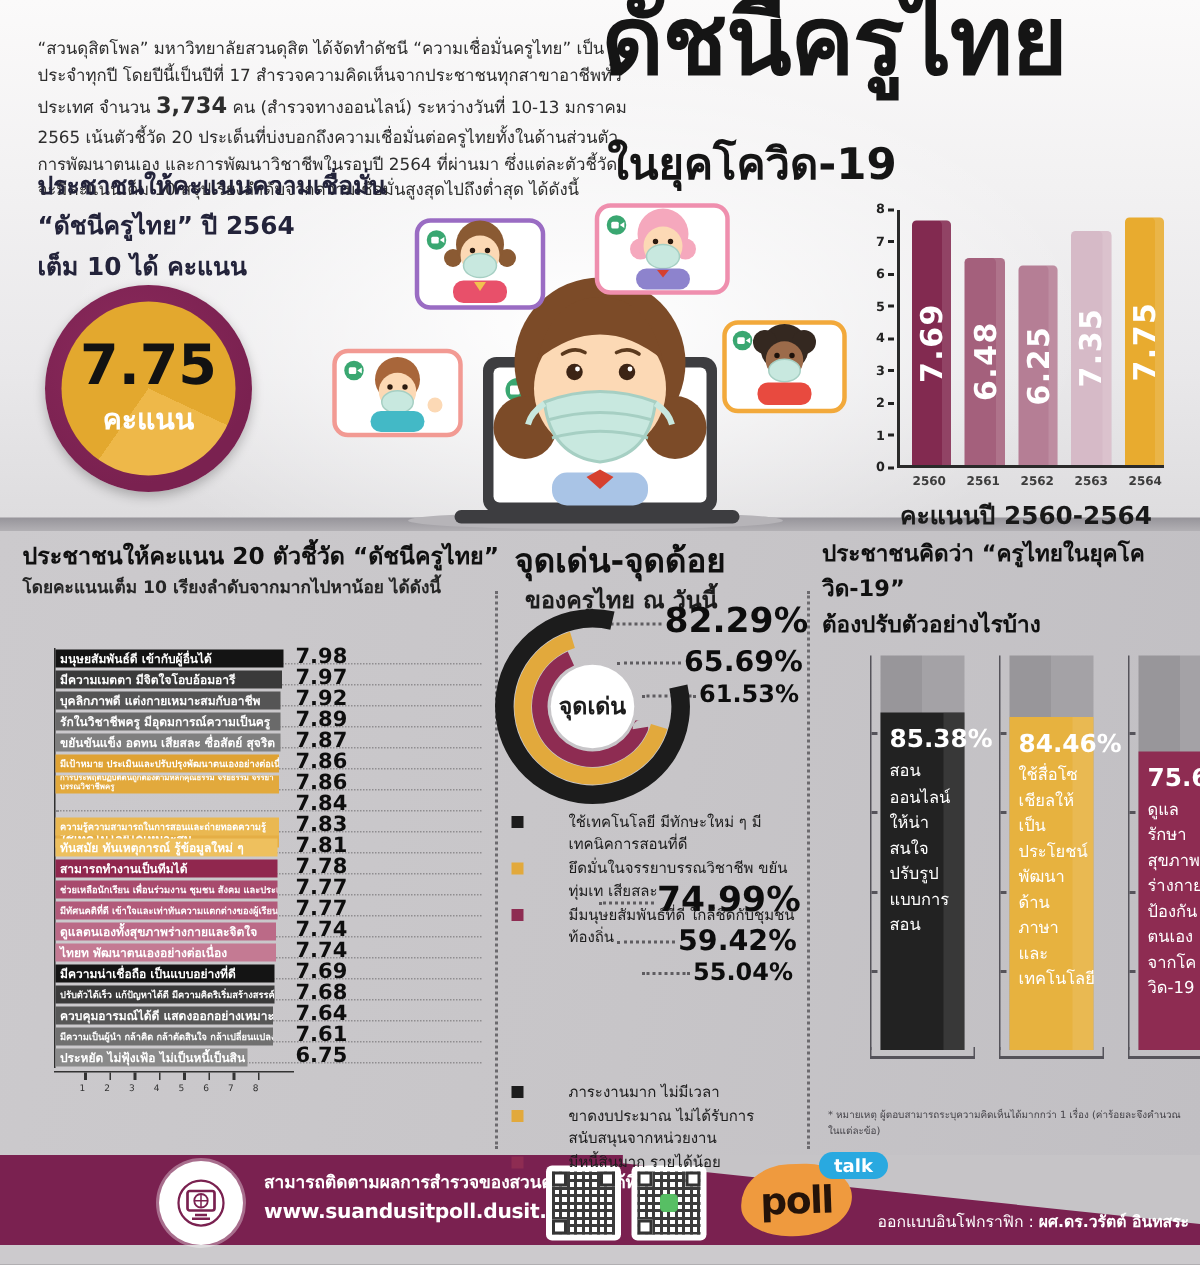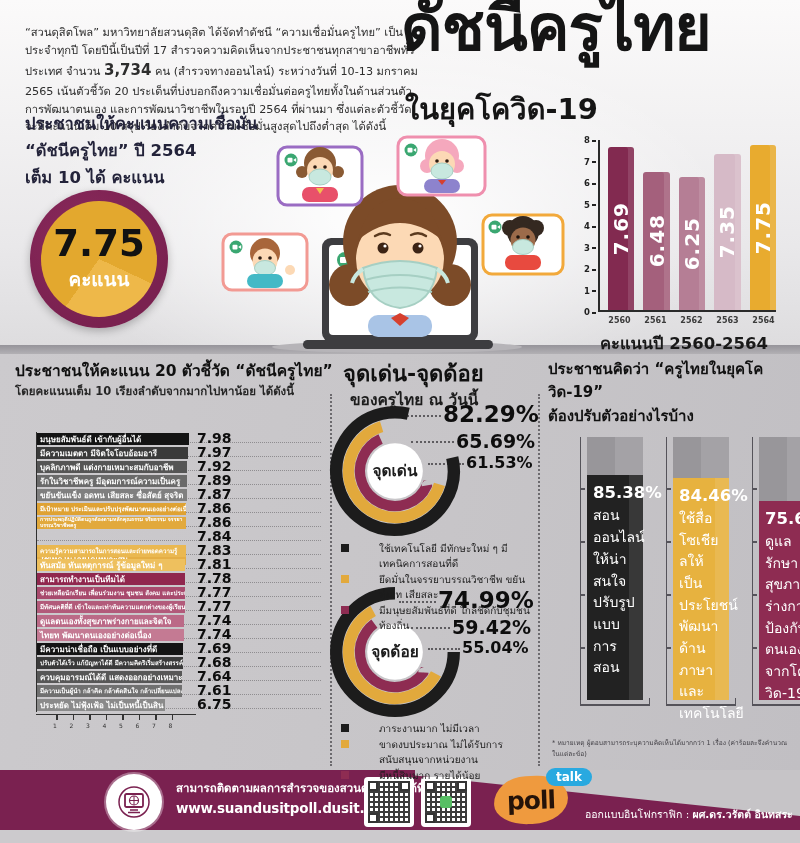--- a/index.html
+++ b/index.html
@@ -98,21 +98,21 @@
        background:linear-gradient(90deg,#98969a 0 50%,#a4a2a6 50% 100%);}
   .acol::before{content:"";position:absolute;left:-7px;top:0;height:100%;width:4px;
        border-left:1.5px solid #55535a;
        background:repeating-linear-gradient(to bottom,transparent 0 51px,#55535a 51px 53px);}
   .acol::after{content:"";position:absolute;left:-7px;right:-7px;bottom:-6px;height:6px;
        border-left:1.5px solid #55535a;border-right:1.5px solid #55535a;
        border-bottom:2px solid #55535a;}
   .afill{position:absolute;left:0;bottom:0;width:100%;
        box-shadow:inset -14px 0 0 rgba(255,255,255,.10);}
   .apct{font-size:16.5px;font-weight:800;color:#fff;margin:8px 0 3px 6px;}
-  .adesc{font-size:14px;color:#fff;margin:0 4px 0 6px;line-height:1.55;}
+  .adesc{font-size:11px;color:#fff;margin:0 4px 0 6px;line-height:1.55;}
   .afoot{position:absolute;left:552px;top:737px;width:240px;font-size:6.6px;color:#434147;}
   
   .footer{position:absolute;left:0;top:770px;width:800px;height:60px;background:#7a2150;}
   .footer-diag{position:absolute;left:415px;top:770px;width:385px;height:46px;
        background:#c6c4c7;clip-path:polygon(0 0,100% 0,100% 100%,0 12%);}
   .bottom-strip{position:absolute;left:0;top:830px;width:800px;height:13px;background:#cccacd;}
   .emblem{position:absolute;left:106px;top:774px;width:56px;height:56px;background:#fff;
        border-radius:50%;display:flex;align-items:center;justify-content:center;
        box-shadow:0 0 0 2px rgba(255,255,255,.35);}
   .ftext{position:absolute;left:176px;top:779px;color:#fff;}
@@ -427,27 +427,20 @@
 
   <div class="c2h">จุดเด่น-จุดด้อย</div>
   <div class="c2sub">ของครูไทย ณ วันนี้</div>
   <div class="donut-wrap" id="donut1"><svg viewBox="0 0 128 128" width="132" height="132" class="donut-svg">
         <circle cx="64" cy="64" r="57" fill="none" stroke="#1c1c1c" stroke-width="12" pathLength="100" stroke-dasharray="82.29 17.709999999999994" transform="rotate(-373.122 64 64)"></circle>
         <circle cx="64" cy="64" r="45" fill="none" stroke="#e2a93c" stroke-width="11" pathLength="100" stroke-dasharray="65.69 34.31" transform="rotate(-343.242 64 64)"></circle>
         <circle cx="64" cy="64" r="34" fill="none" stroke="#8e2c52" stroke-width="10" pathLength="100" stroke-dasharray="61.53 38.47" transform="rotate(-335.754 64 64)"></circle>
         <circle cx="64" cy="64" r="27" fill="#ffffff"></circle>
         <text x="64" y="69" text-anchor="middle">จุดเด่น</text>
       </svg></div>
-  <div class="donut-wrap" id="donut2"><svg viewBox="0 0 128 128" width="132" height="132" class="donut-svg">
-        <circle cx="64" cy="64" r="57" fill="none" stroke="#1c1c1c" stroke-width="12" pathLength="100" stroke-dasharray="74.99 25.010000000000005" transform="rotate(-359.98199999999997 64 64)"></circle>
-        <circle cx="64" cy="64" r="45" fill="none" stroke="#e2a93c" stroke-width="11" pathLength="100" stroke-dasharray="59.42 40.58" transform="rotate(-331.956 64 64)"></circle>
-        <circle cx="64" cy="64" r="34" fill="none" stroke="#8e2c52" stroke-width="10" pathLength="100" stroke-dasharray="55.04 44.96" transform="rotate(-324.072 64 64)"></circle>
-        <circle cx="64" cy="64" r="27" fill="#ffffff"></circle>
-        <text x="64" y="69" text-anchor="middle">จุดด้อย</text>
-      </svg></div>
   <div class="leadr" id="sl0"></div>
   <div class="leadr" id="sl1"></div>
   <div class="leadr" id="sl2"></div>
   <div class="leadr" id="wl0"></div>
   <div class="leadr" id="wl1"></div>
   <div class="leadr" id="wl2"></div>
   <div class="spct" id="sp0">82.29%</div>
   <div class="spct" id="sp1">65.69%</div>
   <div class="spct" id="sp2">61.53%</div>
   <div class="spct" id="wp0">74.99%</div>

